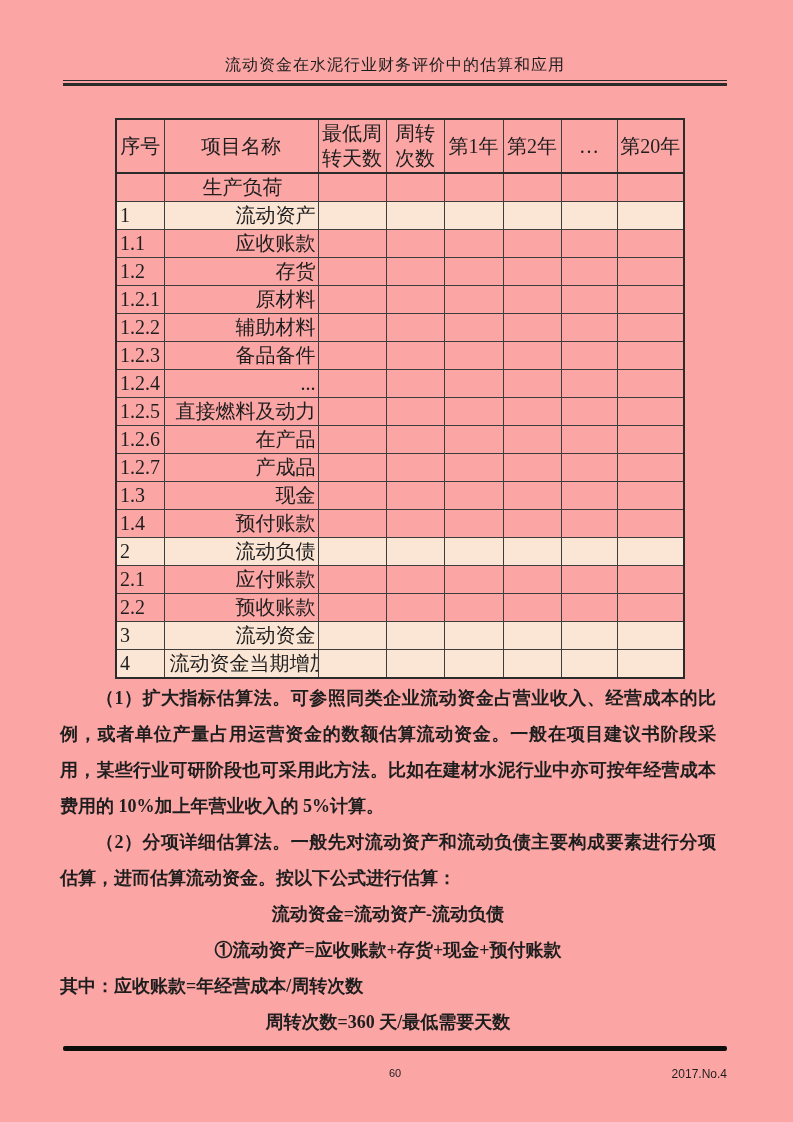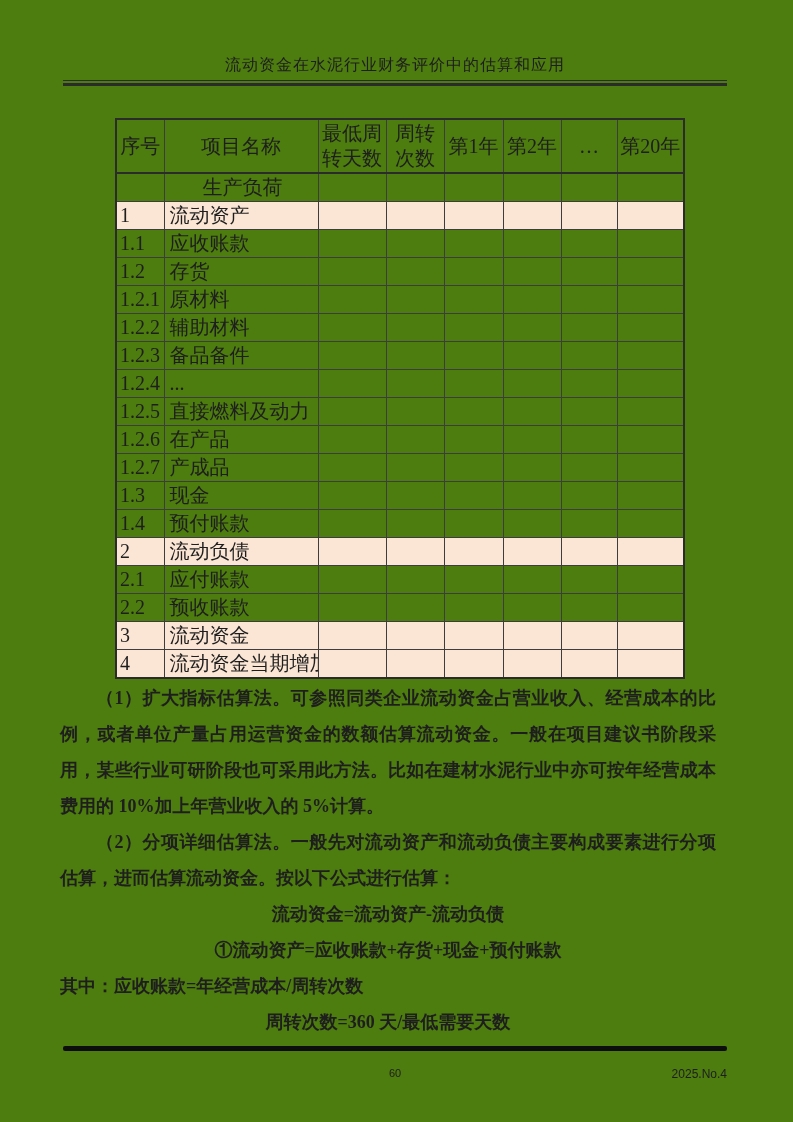--- a/index.html
+++ b/index.html
@@ -1,38 +1,38 @@
 <!DOCTYPE html>
 <html><head>
 <meta charset="utf-8">
 <style>
   html,body{margin:0;padding:0;background:#ffffff;}
   .page{
-    position:relative;width:793px;height:1122px;background:#4d7c0f;
+    position:relative;width:793px;height:1122px;background:#fca5a5;
     font-family:"Liberation Serif","DejaVu Serif",serif;color:#1e1e1e;
     overflow:hidden;margin:0 auto;
   }
   
   .doc-header{position:absolute;top:55px;left:63px;width:664px;}
   .doc-title{text-align:center;font-size:16px;letter-spacing:1px;line-height:20px;}
   .head-rule-thin{height:1px;background:#2b2b2b;margin-top:5px;}
   .head-rule-thick{height:3px;background:#2b2b2b;margin-top:2px;}
   
   .table-wrap{position:absolute;top:118px;left:115px;}
   table.est{border-collapse:collapse;table-layout:fixed;width:568px;
     border:2px solid #2b2b2b;font-size:20px;}
   table.est th{
     border:1px solid #3d3d3d;border-bottom:2px solid #2b2b2b;
     font-weight:normal;text-align:center;line-height:1.25;
     height:34px;padding:1px 1px;overflow:hidden;}
   table.est td{
     border:1px solid #3d3d3d;height:27px;padding:0 2px;
     overflow:hidden;white-space:nowrap;}
   table.est td.no{text-align:left;padding-left:3px;}
-  table.est td.name{text-align:left;padding-left:5px;}
+  table.est td.name{text-align:right;padding-left:5px;}
   table.est td.center{text-align:center;}
   table.est tr.hl td{background:#fbe5d4;}
   
   .body-text{position:absolute;top:680px;left:60px;width:656px;
     font-size:18px;line-height:36px;font-weight:bold;}
   .body-text p{margin:0;text-indent:2em;text-align:justify;}
   .formulas div{margin:0;font-size:18px;line-height:36px;}
   .f-center{text-align:center;}
   .f-left{text-align:left;}
   
@@ -274,17 +274,17 @@
         <div class="f-center">①流动资产=应收账款+存货+现金+预付账款</div>
         <div class="f-left">其中：应收账款=年经营成本/周转次数</div>
         <div class="f-center">周转次数=360 天/最低需要天数</div>
       </div>
   </div>
 
   <div class="doc-footer">
     <div class="foot-rule"></div>
     <div class="foot-row">
       <span class="foot-page">60</span>
-      <span class="foot-issue">2025.No.4</span>
+      <span class="foot-issue">2017.No.4</span>
     </div>
   </div>
 
 </div>
 
 </body></html>

